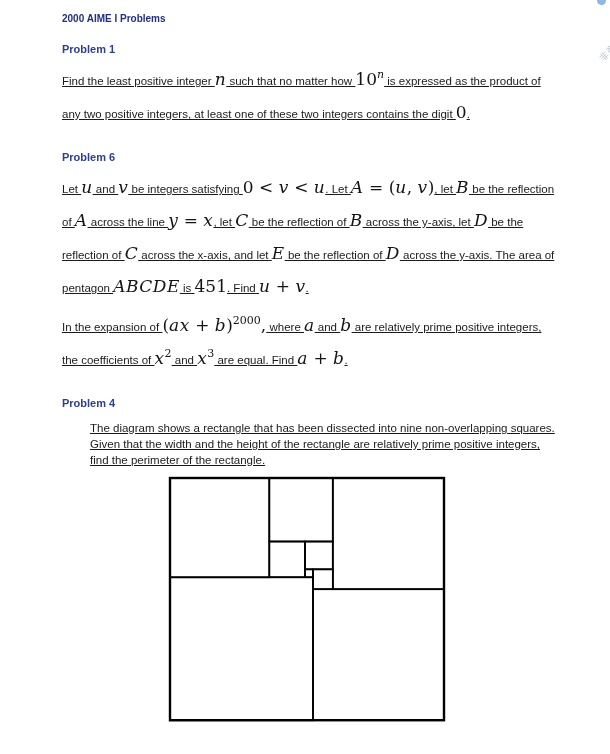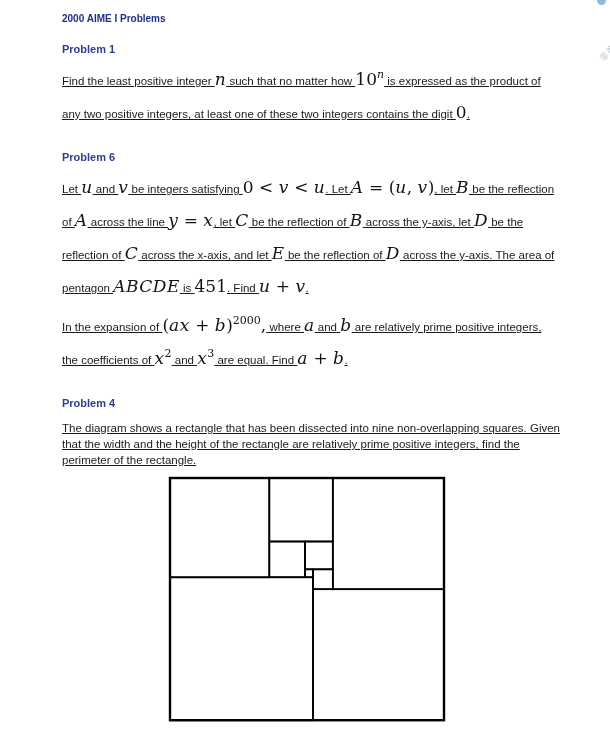--- a/index.html
+++ b/index.html
@@ -32,21 +32,21 @@
     font-weight: bold;
     color: var(--c-heading, #2c3e97);
   }
   h2.prob-heading.first { margin-top: 12px; }
   p.para {
     margin: 6px 0 0 0;
     font-size: 11.5px;
     color: var(--c-body, #1b1b1b);
   }
   p.math-para { line-height: 31px; }
-  p.plain-para { margin-top: 8px; line-height: 16px; }
+  p.plain-para { margin-top: 8px; line-height: 16px; margin-left: 28px; }
   .tx { font-family: "Liberation Sans", sans-serif; text-decoration: underline; }
   .mi, .mn {
     font-family: "DejaVu Serif", serif;
     font-size: 17px;
     color: var(--c-math, #141414);
   }
   .mi { font-style: italic; letter-spacing: 0.5px; }
   .mi sup, .mn sup {
     font-size: 11px;
     line-height: 0;

